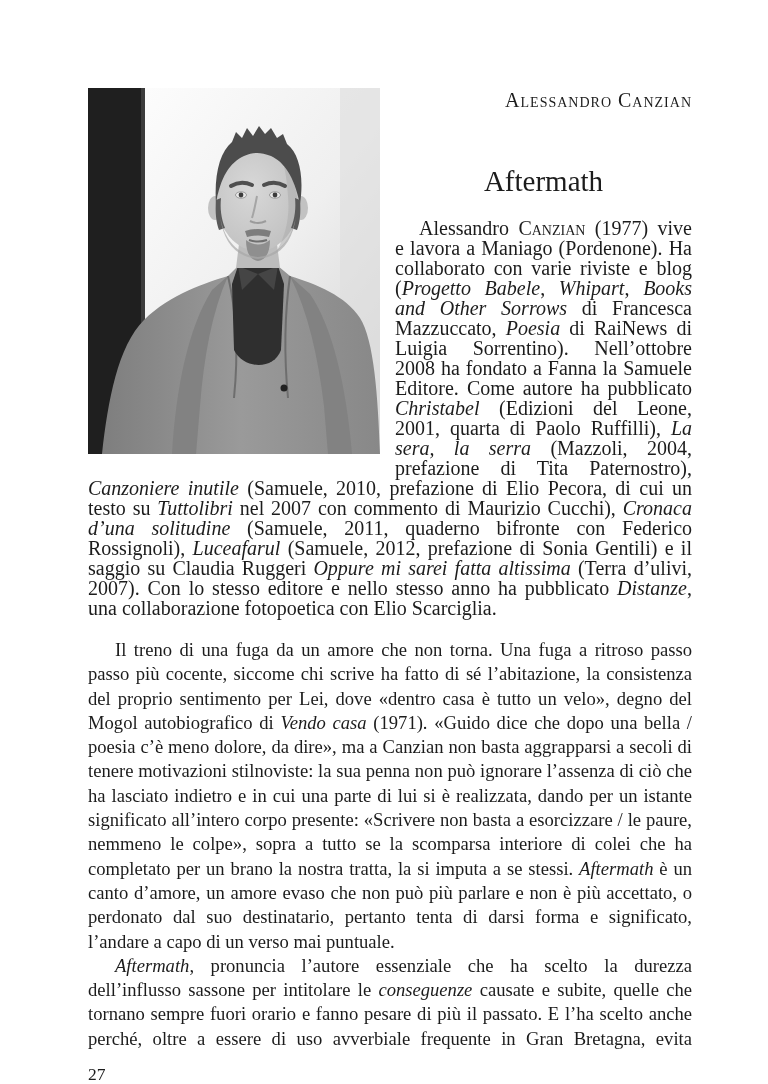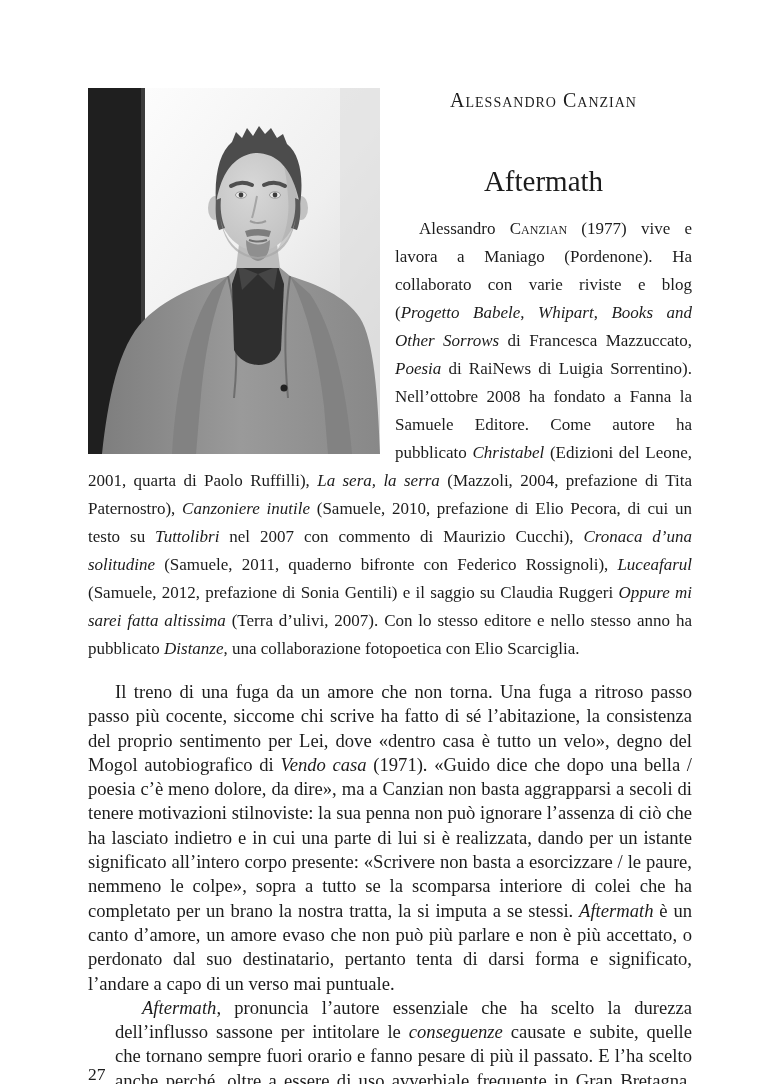--- a/index.html
+++ b/index.html
@@ -18,44 +18,44 @@
     width: 292px; height: 366px;
     margin: 2px 15px 8px 0;
   }
   .photo-frame svg { display: block; width: 292px; height: 366px; }
 
   .author-heading {
     font-variant: small-caps;
     font-size: 20px;
     line-height: 24px;
     letter-spacing: 1px;
-    text-align: center;
+    text-align: right;
     margin-top: 2px;
   }
   .article-title {
     font-size: 29px;
     line-height: 34px;
     text-align: center;
     margin-top: 52px;
   }
   .bio {
-    font-size: 17px;
-    line-height: 28px;
+    font-size: 20px;
+    line-height: 20px;
     text-align: justify;
     text-indent: 24px;
   }
   .body-para {
     font-size: 18.6px;
     line-height: 24.3px;
     text-align: justify;
     text-indent: 27px;
     margin: 0;
   }
   .body-para.first { }
-  .body-para.continues { text-align-last: justify; margin-left: 27px; }
+  .body-para.continues { text-align-last: justify; }
 
   .it { font-style: italic; }
   .sc { font-variant: small-caps; }
 
   .footer {
     position: absolute;
     left: 88px; top: 1020px;
     width: 604px;
     display: flex;
     justify-content: space-between;

